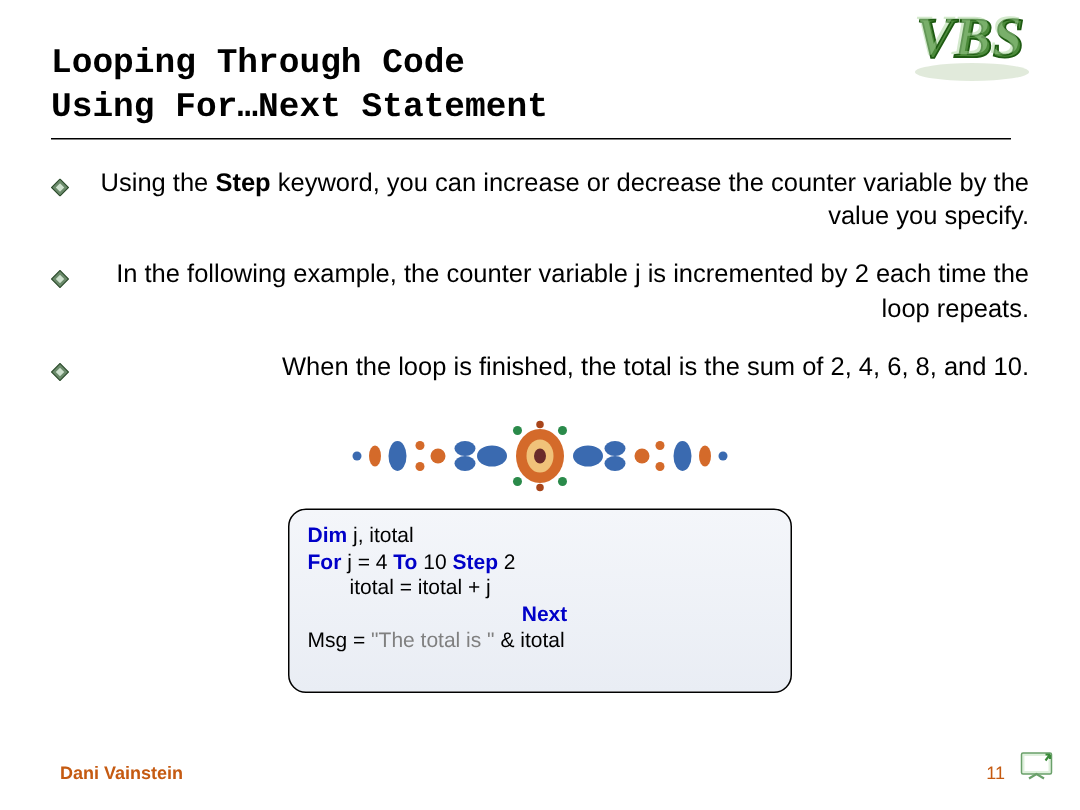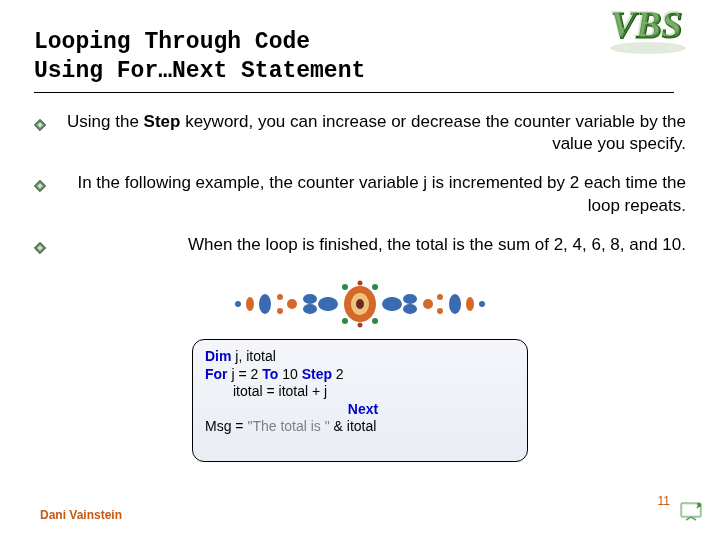--- a/index.html
+++ b/index.html
@@ -84,21 +84,21 @@
     bottom: 18px;
     color: #c55a11;
     font-weight: bold;
     font-size: 12px;
     font-family: Arial, sans-serif;
     text-align: right;
   }
   .footer-right {
     position: absolute;
     right: 50px;
-    bottom: 32px;
+    bottom: 18px;
     color: #c55a11;
     font-size: 12px;
     font-family: Arial, sans-serif;
   }
   .corner-icon {
     position: absolute;
     right: 18px;
     bottom: 14px;
   }
 </style>
@@ -196,21 +196,21 @@
           <circle cx="150" cy="48" r="2.5" fill="#a8451a"></circle>
       </g>
     </g>
   </svg>
 
   <div class="codebox">
     <div>
       <span class="kw">Dim</span><span> j, itotal</span>
     </div>
     <div>
-      <span class="kw">For</span><span> j = 2 </span><span class="kw">To</span><span> 10 </span><span class="kw">Step</span><span> 2</span>
+      <span class="kw">For</span><span> j = 4 </span><span class="kw">To</span><span> 10 </span><span class="kw">Step</span><span> 2</span>
     </div>
     <div class="indent2">
       <span>itotal = itotal + j</span>
     </div>
     <div class="indent1">
       <span class="kw">Next</span>
     </div>
     <div>
       <span>Msg = </span><span class="str">"The total is "</span><span> &amp; itotal</span>
     </div>

